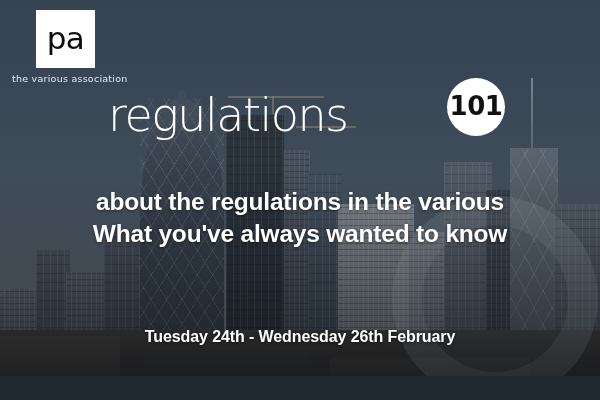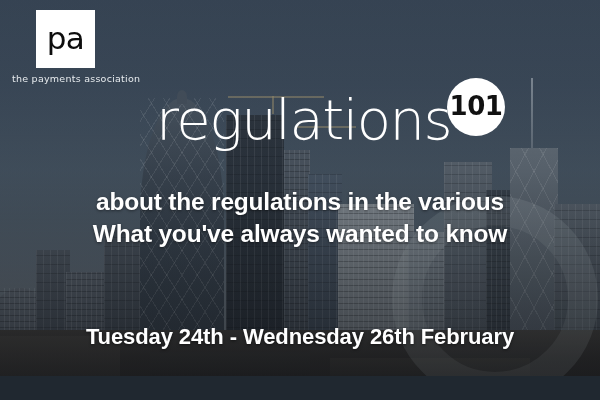--- a/index.html
+++ b/index.html
@@ -201,27 +201,26 @@
   
   .wordmark-wrap {
     position: absolute;
     left: 108px;
     top: 92px;
     width: 400px;
     height: 72px;
   }
   .wordmark {
     font-family: "DejaVu Sans", sans-serif;
-    font-size: 56px;
+    font-size: 46px;
     font-weight: 300;
     line-height: 1;
     letter-spacing: -1.5px;
     color: #ffffff;
     white-space: nowrap;
-    margin-left: 48px;
   }
   .badge-101 {
     position: absolute;
     left: 339px;
     top: -14px;
     width: 58px;
     height: 58px;
     border-radius: 50%;
     background: #ffffff;
     display: flex;
@@ -257,21 +256,21 @@
   
   .details {
     position: absolute;
     left: 40px;
     top: 325px;
     width: 520px;
     text-align: center;
     color: #ffffff;
     font-family: "Liberation Sans", sans-serif;
     font-weight: bold;
-    font-size: 22px;
+    font-size: 16px;
     line-height: 24px;
     letter-spacing: -0.1px;
     text-shadow: 0 1px 3px rgba(0,0,0,0.5);
   }
   .details div { white-space: nowrap; }
 </style>
 </head>
 <body>
 
 <div class="banner">
@@ -340,21 +339,21 @@
 
     <div class="watermark-ring"></div>
   </div>
 
   <div class="photo-overlay"></div>
 
   <div class="logo-block">
     <div class="logo-square">
       <span class="logo-pa">pa</span>
     </div>
-    <div class="logo-tagline">the payments association</div>
+    <div class="logo-tagline">the various association</div>
   </div>
 
   <div class="wordmark-wrap">
     <div class="wordmark">regulations</div>
     <div class="badge-101">
       <span>101</span>
     </div>
   </div>
 
   <div class="headline">

